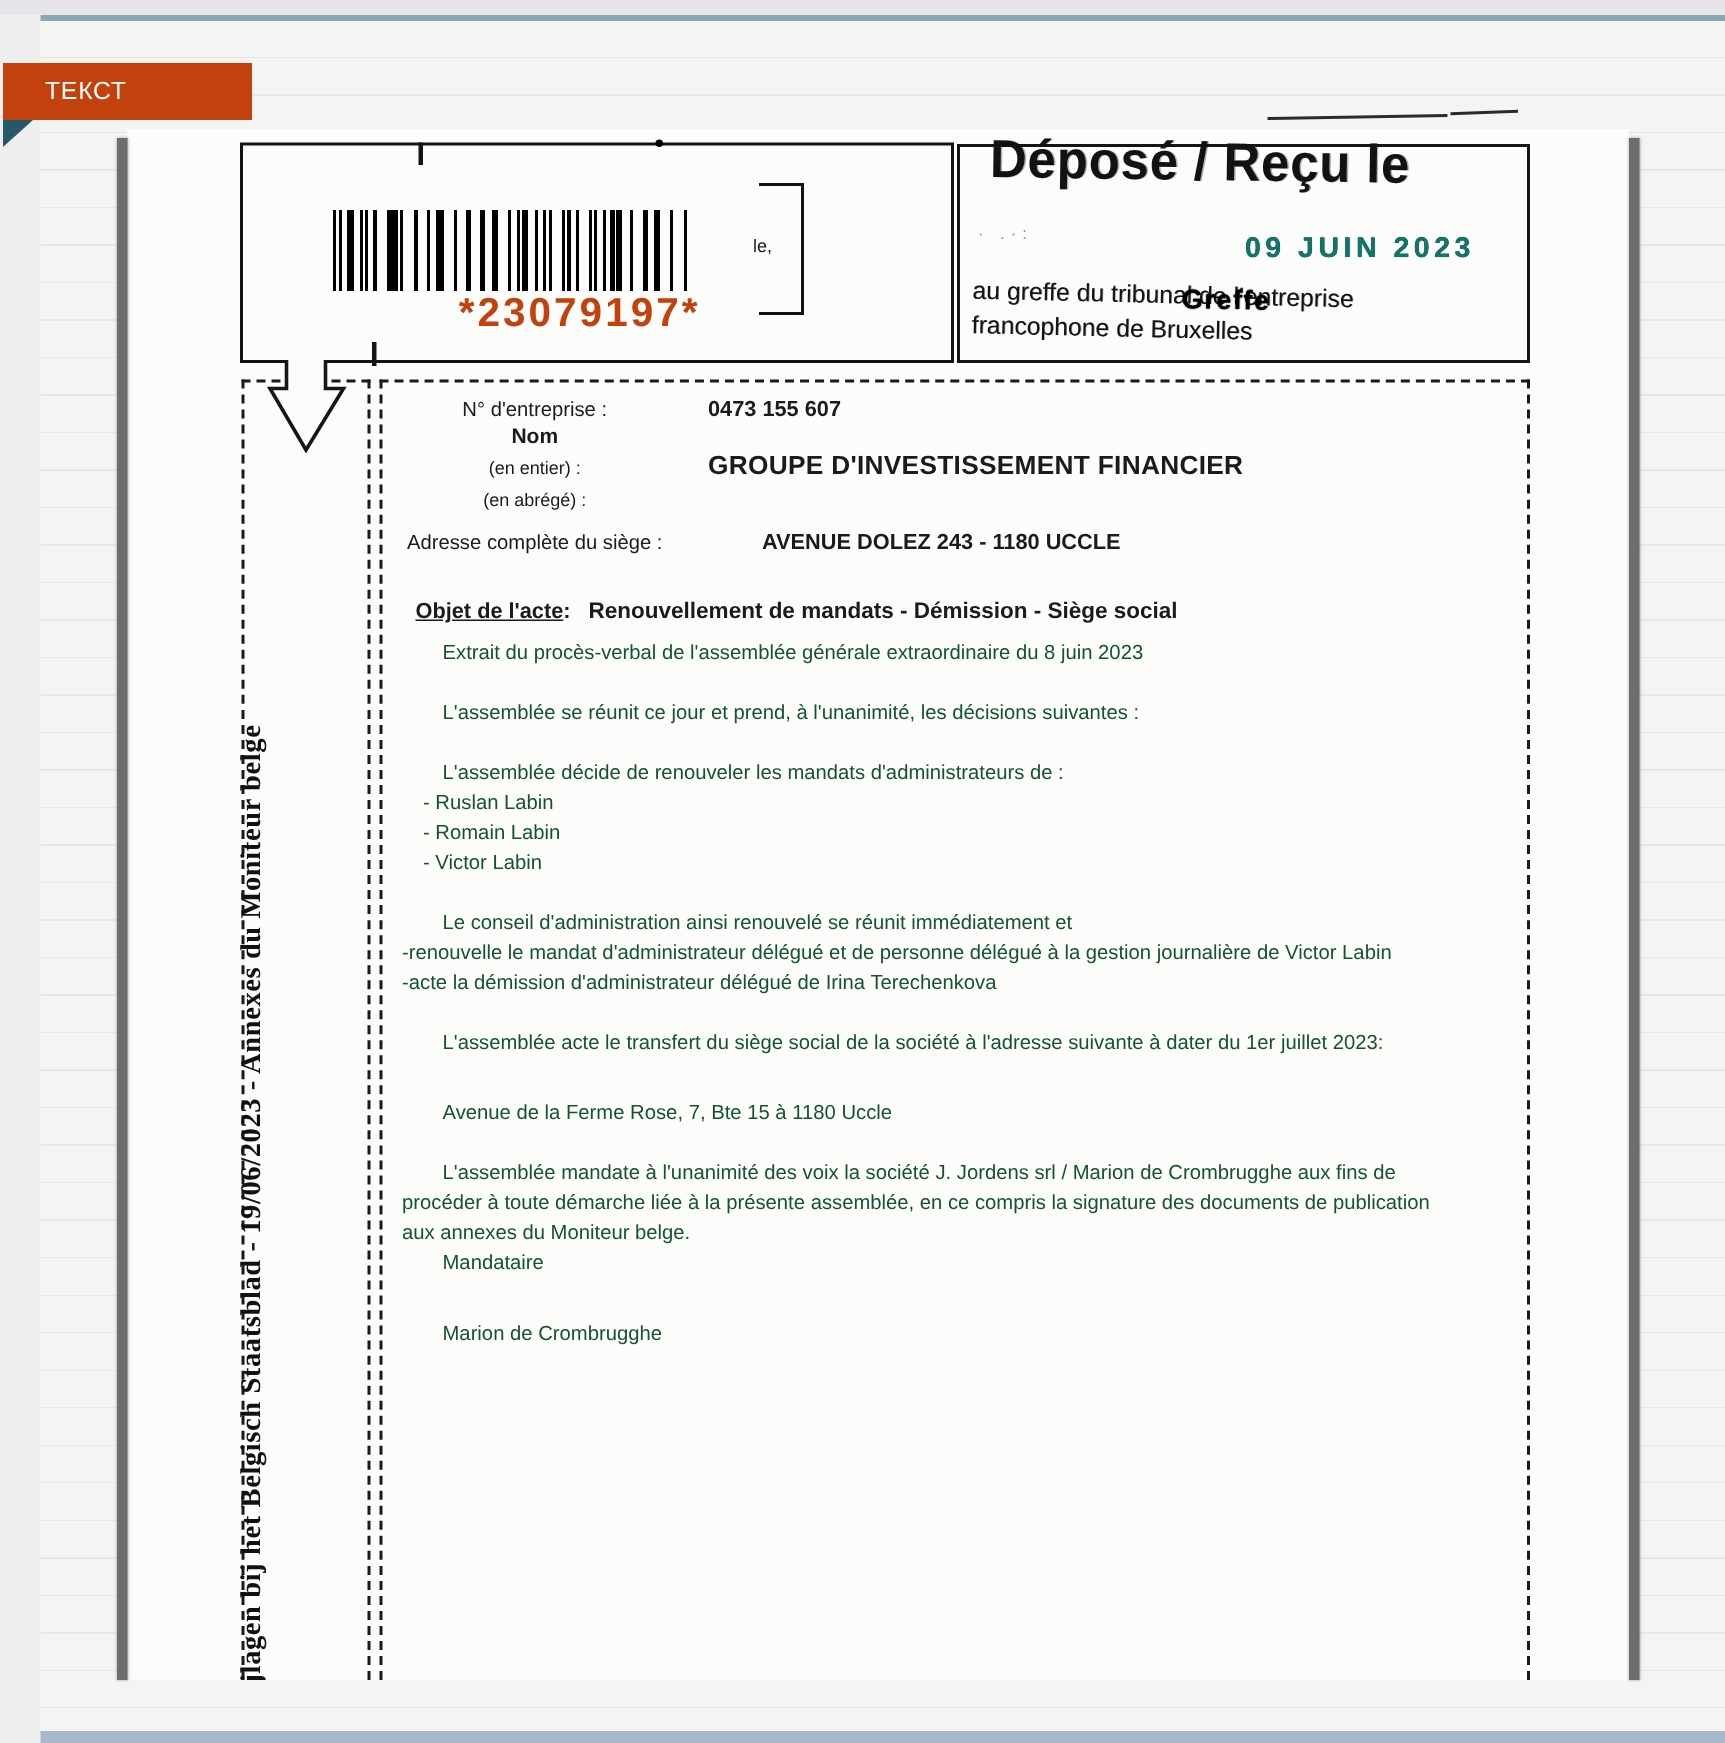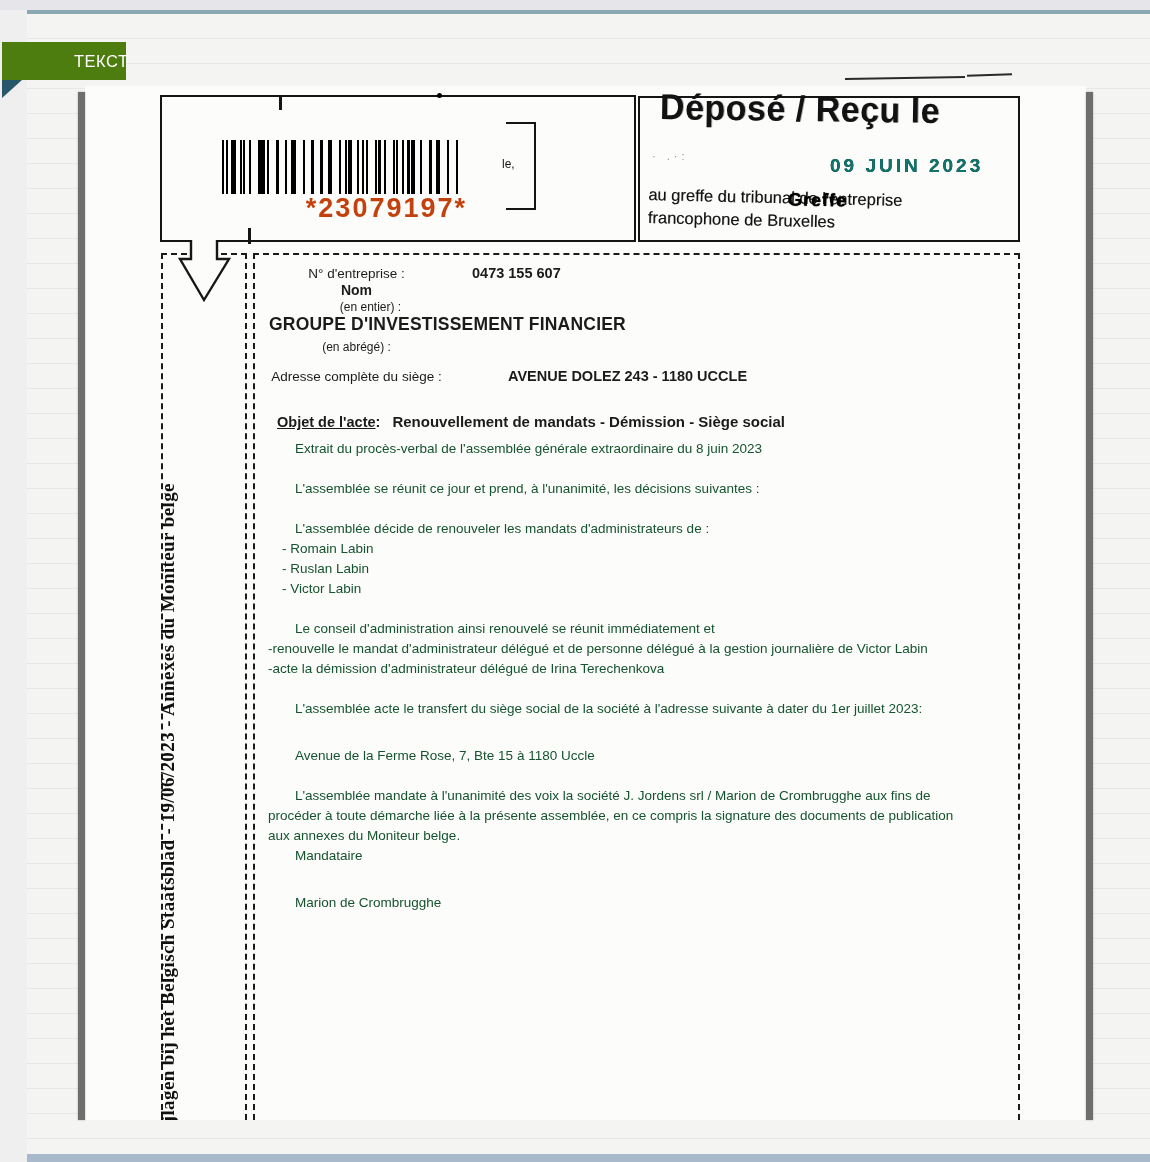--- a/index.html
+++ b/index.html
@@ -8,22 +8,22 @@
   .screen{position:absolute;inset:0;}
 
   
   .left-col{position:absolute;left:0;top:0;width:27px;height:1162px;background:#efefef;}
   .paper-bg{position:absolute;left:27px;top:14px;right:0;bottom:0;background:
      repeating-linear-gradient(to bottom,#f4f4f2 0px,#f4f4f2 24px,#e7e7e5 24px,#e7e7e5 25px);}
   .top-strip{position:absolute;left:0;top:0;width:1150px;height:10px;background:#e6e6ea;}
   .teal-line{position:absolute;left:27px;top:10px;right:0;height:4px;background:#8ba7b2;}
   .bottom-band{position:absolute;left:27px;bottom:0;right:0;height:8px;background:#a7b9cb;}
 
-  .tab{position:absolute;left:2px;top:42px;width:124px;height:38px;background:#4d7c0f;
-       color:#fff;font-size:16.5px;letter-spacing:.5px;line-height:38px;padding-left:72px;
+  .tab{position:absolute;left:2px;top:42px;width:166px;height:38px;background:#c2410c;
+       color:#fff;font-size:16.5px;letter-spacing:.5px;line-height:38px;padding-left:28px;
        box-sizing:border-box;cursor:pointer;z-index:40;}
   .tab-fold{position:absolute;left:2px;top:80px;width:20px;height:18px;background:#26586a;
        clip-path:polygon(0 0,100% 0,0 100%);z-index:40;}
 
   
   .page{position:absolute;left:85px;top:86px;width:1001px;height:1034px;background:#fcfcfb;
         overflow:hidden;color:#1b1b1b;}
   .shadow-bar{position:absolute;top:92px;width:7px;height:1028px;background:#6e6e6e;
         box-shadow:0 0 2px rgba(0,0,0,.35);z-index:30;}
   .bar-left{left:78px;} .bar-right{left:1086px;}
@@ -84,21 +84,21 @@
 
   
   .form{padding-top:10px;}
   .frow{display:flex;align-items:baseline;}
   .flbl{width:203px;text-align:center;font-size:13.5px;flex:none;}
   .flbl.small{font-size:12px;}
   .fval{margin-left:14px;font-weight:bold;font-size:14.5px;white-space:nowrap;}
   .row-nom{margin-top:1px;}
   .row-nom .flbl{font-weight:bold;font-size:14px;}
   .row-entier .fval{font-size:17.5px;letter-spacing:.2px;}
-  .row-entier{margin-top:2px;flex-direction:column;}
+  .row-entier{margin-top:2px;}
   .row-abrege{margin-top:5px;}
   .row-forme{margin-top:13px;}
   .row-adresse{margin-top:14px;}
   .row-adresse .fval{margin-left:50px;}
   .row-objet{margin-top:29px;padding-left:22px;}
   .objet-lbl{font-weight:bold;font-size:14.5px;text-decoration:underline;flex:none;}
   .objet-colon{font-weight:bold;font-size:14.5px;}
   .objet-val{margin-left:12px;font-weight:bold;font-size:15px;white-space:nowrap;}
 
   
@@ -183,22 +183,22 @@
           <span class="objet-lbl">Objet de l'acte</span>
             <span class="objet-colon"> :</span>
           <span class="objet-val">Renouvellement de mandats - Démission - Siège social</span>
         </div>
       </div>
 
       <div class="doc-body">
         <div class="bl ind">Extrait du procès-verbal de l'assemblée générale extraordinaire du 8 juin 2023</div>
         <div class="bl ind gap">L'assemblée se réunit ce jour et prend, à l'unanimité, les décisions suivantes :</div>
         <div class="bl ind gap">L'assemblée décide de renouveler les mandats d'administrateurs de :</div>
+        <div class="bl bu">-  Ruslan Labin</div>
         <div class="bl bu">-  Romain Labin</div>
-        <div class="bl bu">-  Ruslan Labin</div>
         <div class="bl bu">-  Victor Labin</div>
         <div class="bl ind gap">Le conseil d'administration ainsi renouvelé se réunit immédiatement et</div>
         <div class="bl fl">-renouvelle le mandat d'administrateur délégué et de personne délégué à la gestion journalière de Victor Labin</div>
         <div class="bl fl">-acte la démission d'administrateur délégué de Irina Terechenkova</div>
         <div class="bl ind gap">L'assemblée acte le transfert du siège social de la société à l'adresse suivante à dater du 1er juillet 2023:</div>
         <div class="bl ind gap-sm">Avenue de la Ferme Rose, 7, Bte 15 à 1180 Uccle</div>
         <div class="bl ind gap">L'assemblée mandate à l'unanimité des voix la société J. Jordens srl / Marion de Crombrugghe aux fins de</div>
         <div class="bl fl">procéder à toute démarche liée à la présente assemblée, en ce compris la signature des documents de publication</div>
         <div class="bl fl">aux annexes du Moniteur belge.</div>
         <div class="bl ind">Mandataire</div>

